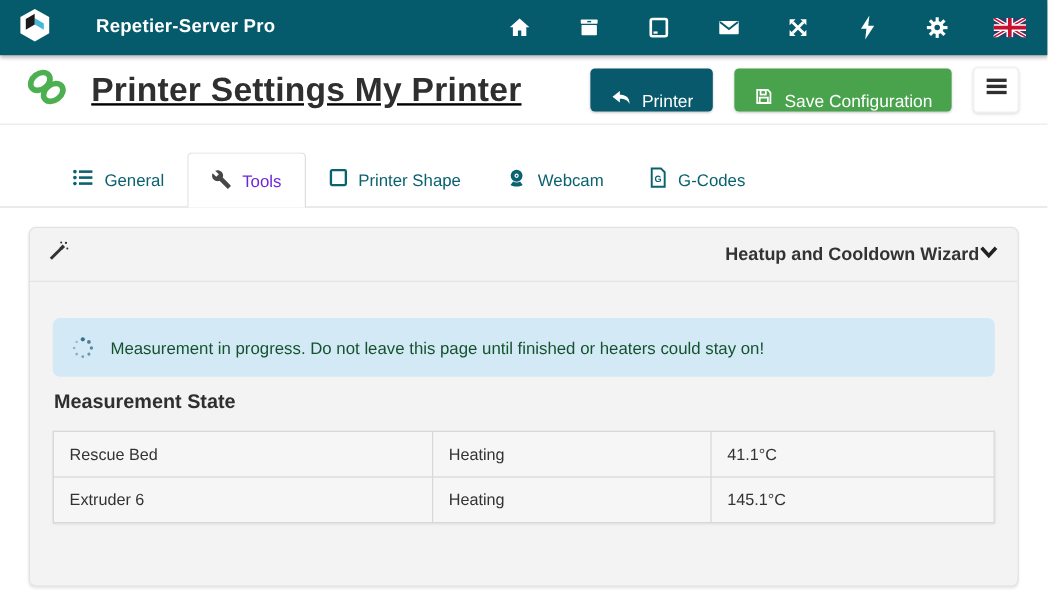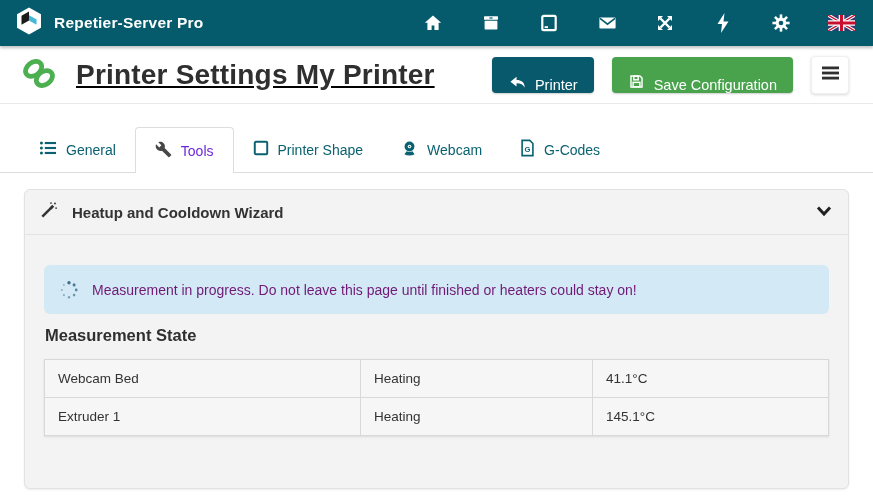--- a/index.html
+++ b/index.html
@@ -2,48 +2,48 @@
 <html><head>
 <meta charset="utf-8">
 <style>
   * { margin:0; padding:0; box-sizing:border-box; }
   html,body { width:873px; height:500px; background:#fff; font-family:"Liberation Sans", sans-serif; overflow:hidden; }
   .app { width:873px; height:500px; background:#fff; position:relative; }
 
   
   .navbar { height:46px; background:#055b6c; display:flex; align-items:center; justify-content:space-between; padding:0 16px 0 14px; box-shadow:0 2px 3px rgba(0,0,0,.25); position:relative; z-index:5; }
   .brand { display:flex; align-items:center; gap:10px; cursor:pointer; }
-  .brand-text { color:#fff; font-size:15.5px; font-weight:bold; letter-spacing:.2px; }
+  .brand-text { color:#fff; font-size:15.5px; font-weight:bold; letter-spacing:.2px;margin-left:26px; }
   .nav-icons { display:flex; align-items:center; gap:36px; padding-right:2px; }
   .nav-icon { width:22px; height:22px; display:flex; align-items:center; justify-content:center; cursor:pointer; }
 
   
   .page-header { height:58px; display:flex; align-items:center; justify-content:space-between; padding:0 24px 0 18px; border-bottom:1px solid #e9e9e9; }
   .ph-left { display:flex; align-items:center; gap:16px;text-decoration:underline; }
   .page-title { font-size:28px; font-weight:bold; color:#2f2f2f; letter-spacing:.2px; white-space:nowrap; }
   .ph-right { display:flex; align-items:center; gap:18px; }
   .btn { display:inline-flex; align-items:flex-end; gap:9px; height:36px; padding:0 16px; border:none; border-radius:4px; font-size:14.5px; color:#fff; font-family:"Liberation Sans", sans-serif; cursor:pointer; box-shadow:0 1px 2px rgba(0,0,0,.2); }
   .btn-teal { background:#07596b; }
   .btn-green { background:#49a34d; }
   .btn-menu { width:38px; height:38px; background:#fff; border:1px solid #f0f0f0; border-radius:4px; box-shadow:0 1px 3px rgba(0,0,0,.15); display:flex; align-items:center; justify-content:center; cursor:pointer; }
 
   
-  .tabbar { height:69px; display:flex; align-items:flex-end; padding-left:20px; border-bottom:1px solid #dcdcdc; position:relative; }
+  .tabbar { height:69px; display:flex; align-items:flex-end; padding-left:41px; border-bottom:1px solid #dcdcdc; position:relative; }
   .tab { display:flex; align-items:center; gap:9px; height:45px; padding:0 19px; font-size:14px; color:#0a6170; cursor:pointer; position:relative; }
   .tab.active { background:#fff; border:1px solid #ddd; border-bottom:none; border-radius:4px 4px 0 0; color:#6d28d9; margin-bottom:-1px; height:46px; }
   .tab svg { flex:0 0 auto; }
 
   
   .panel { margin:16px 24px 0; height:300px; background:#f2f3f2; border:1px solid #e2e2e2; border-radius:6px; box-shadow:0 1px 2px rgba(0,0,0,.08); overflow:hidden; }
   .panel-header { height:45px; display:flex; align-items:center; padding:0 16px 0 14px; border-bottom:1px solid #e3e3e3; cursor:pointer; }
-  .panel-title { font-size:15px; font-weight:bold; color:#333; margin-left:14px; flex:1; }
+  .panel-title { font-size:15px; font-weight:bold; color:#333; margin-left:14px; flex:1;text-align:right; }
   .panel-body { padding:30px 19px 0; }
 
   .alert-info { height:49px; background:#d3e9f6; border-radius:6px; display:flex; align-items:center; padding:0 15px; gap:13px; }
-  .alert-text { font-size:14px; color:#701a75; }
+  .alert-text { font-size:14px; color:#14532d; }
   .spin { animation:rot 1.2s linear infinite; transform-origin:50% 50%; }
   @keyframes rot { to { transform:rotate(360deg);} }
 
   .section-heading { margin:12px 0 14px 1px; font-size:16.5px; font-weight:bold; color:#2f2f2f; }
 
   table.mtable { width:100%; border-collapse:collapse; box-shadow:0 1px 2px rgba(0,0,0,.1); }
   table.mtable td { border:1px solid #d8d8d8; background:#f6f6f6; height:38px; padding:0 13px; font-size:13.5px; color:#333; }
   td.col-device { width:40.3%; }
   td.col-state { width:29.6%; }
   td.col-temp { width:30.1%; }
@@ -258,26 +258,26 @@
           </svg>
         </span>
         <span class="alert-text">Measurement in progress. Do not leave this page until finished or heaters could stay on!</span>
       </div>
 
       <div class="section-heading">Measurement State</div>
 
       <table class="mtable">
         <tbody>
           <tr>
-            <td class="col-device">Webcam Bed</td>
+            <td class="col-device">Rescue Bed</td>
             <td class="col-state">Heating</td>
             <td class="col-temp">41.1°C</td>
           </tr>
           <tr>
-            <td class="col-device">Extruder 1</td>
+            <td class="col-device">Extruder 6</td>
             <td class="col-state">Heating</td>
             <td class="col-temp">145.1°C</td>
           </tr>
         </tbody>
       </table>
 
     </div>
   </div>
 
 </div>

